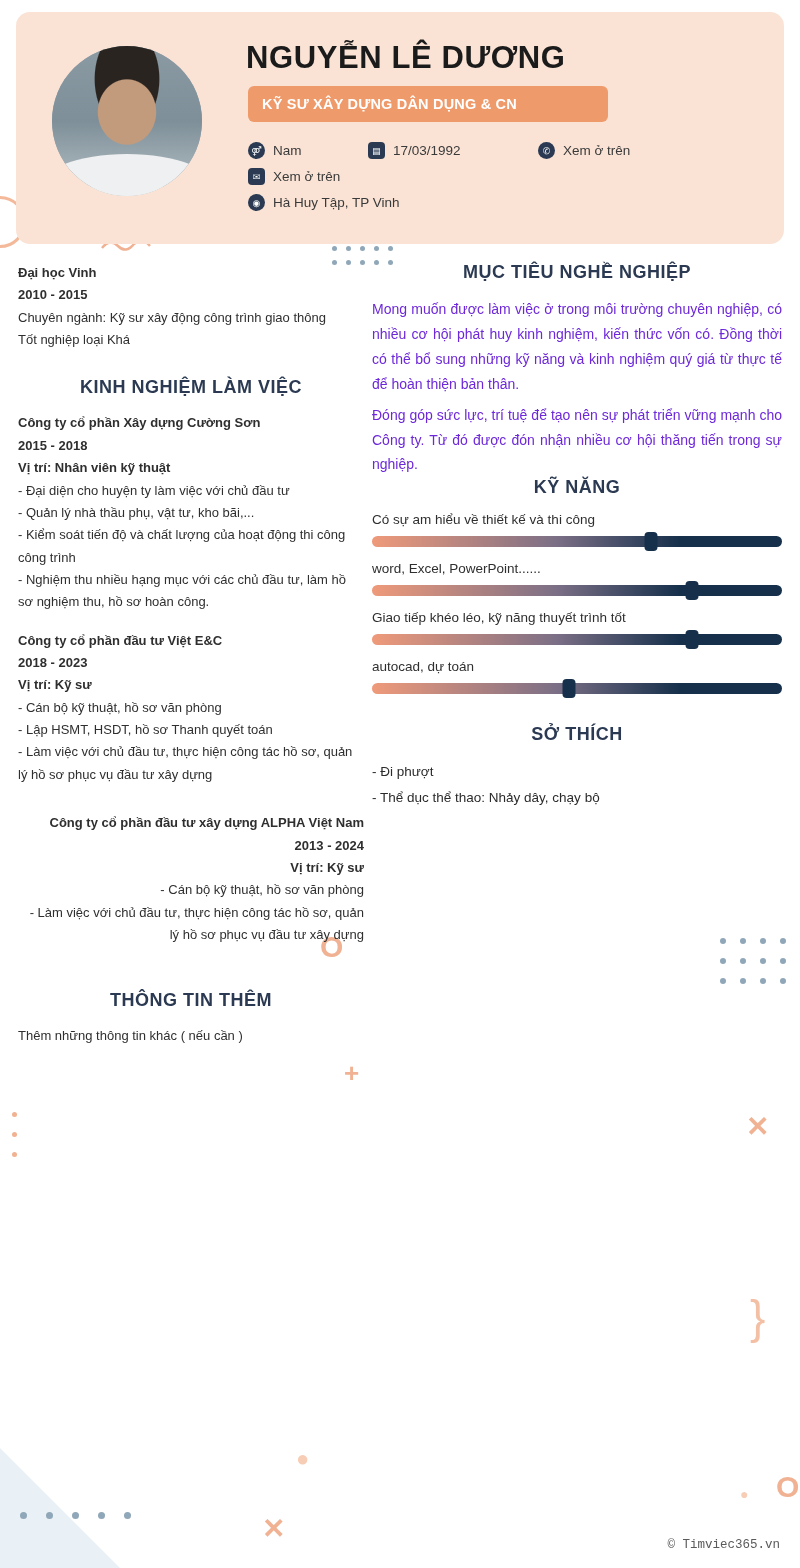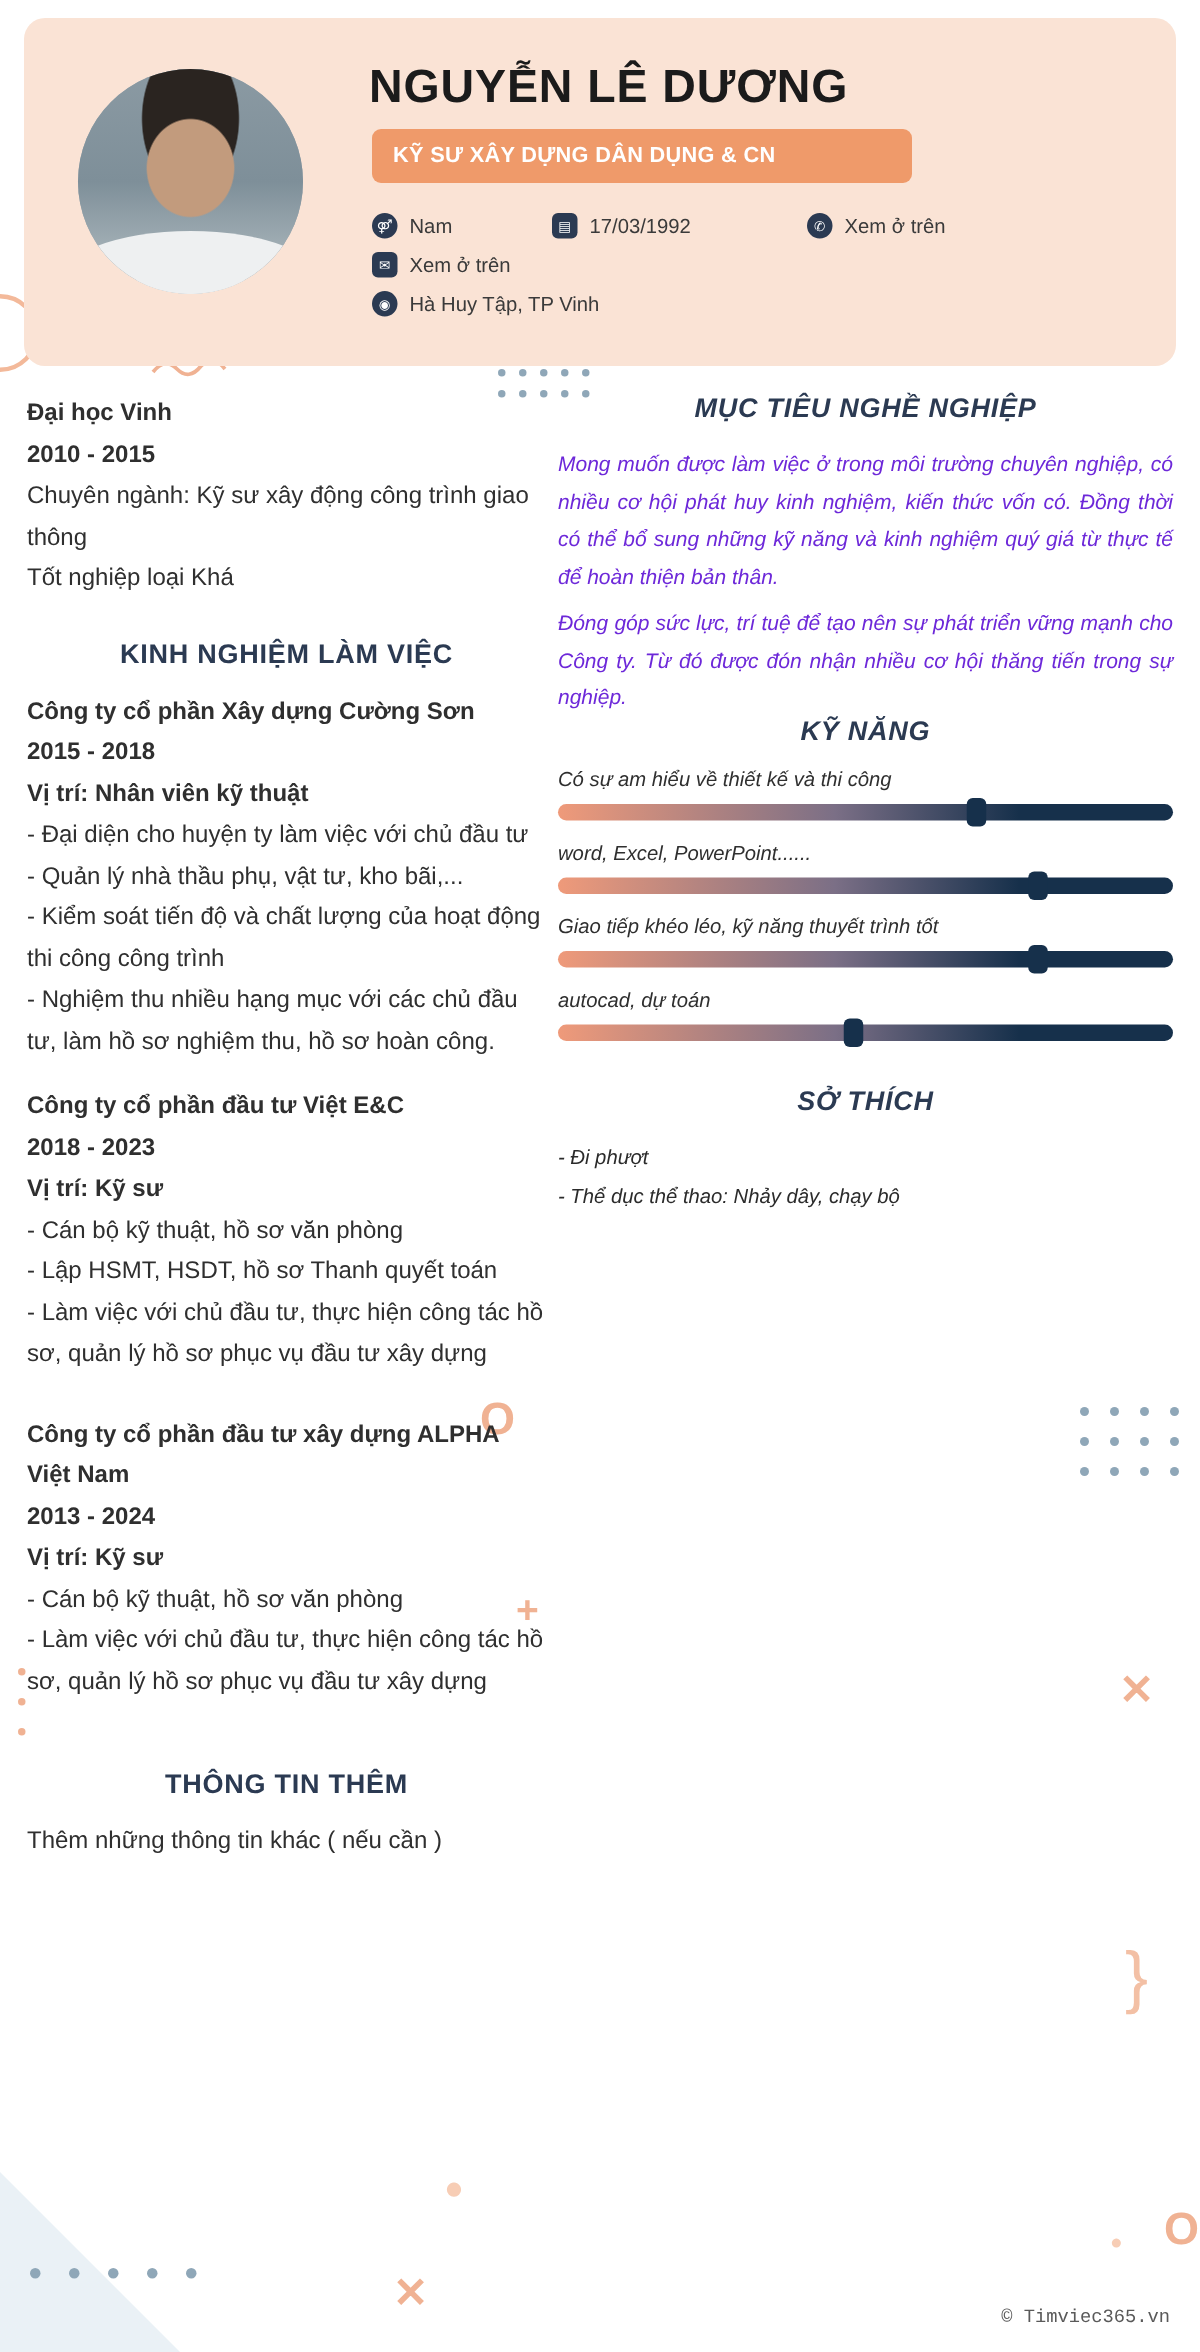--- a/index.html
+++ b/index.html
@@ -133,33 +133,32 @@
   
   .col-left {
     position: absolute;
     left: 18px; top: 262px;
     width: 346px;
   }
   .col-right {
     position: absolute;
     left: 372px; top: 262px;
     width: 410px;
-    font-style: italic;
   }
   .sec-title {
     text-align: center;
     color: #2b3a52;
     font-weight: bold;
     font-size: 18px;
     letter-spacing: .5px;
     margin-bottom: 14px;
   }
   .b { font-weight: bold; }
   .p {
-    font-size: 16px;
+    font-size: 13px;
     line-height: 1.72;
     color: #2f2f2f;
   }
   .block { margin-bottom: 16px; }
   .gap-top { margin-top: 26px; }
 
   .objective {
     font-size: 14px;
     line-height: 1.78;
     color: #6d28d9;
@@ -354,21 +353,21 @@
 
     <div class="block">
       <div class="p b">Công ty cổ phần đầu tư Việt E&amp;C</div>
       <div class="p b">2018 - 2023</div>
       <div class="p b">Vị trí: Kỹ sư</div>
       <div class="p">- Cán bộ kỹ thuật, hồ sơ văn phòng</div>
       <div class="p">- Lập HSMT, HSDT, hồ sơ Thanh quyết toán</div>
       <div class="p">- Làm việc với chủ đầu tư, thực hiện công tác hồ sơ, quản lý hồ sơ phục vụ đầu tư xây dựng</div>
     </div>
 
-    <div class="block" style="margin-top:26px;">
+    <div class="block" style="margin-top:26px;text-align:right;">
       <div class="p b">Công ty cổ phần đầu tư xây dựng ALPHA Việt Nam</div>
       <div class="p b">2013 - 2024</div>
       <div class="p b">Vị trí: Kỹ sư</div>
       <div class="p">- Cán bộ kỹ thuật, hồ sơ văn phòng</div>
       <div class="p">- Làm việc với chủ đầu tư, thực hiện công tác hồ sơ, quản lý hồ sơ phục vụ đầu tư xây dựng</div>
     </div>
 
     <div class="sec-title" style="margin-top:44px;">THÔNG TIN THÊM</div>
     <div class="p">Thêm những thông tin khác ( nếu cần )</div>
   </div>

